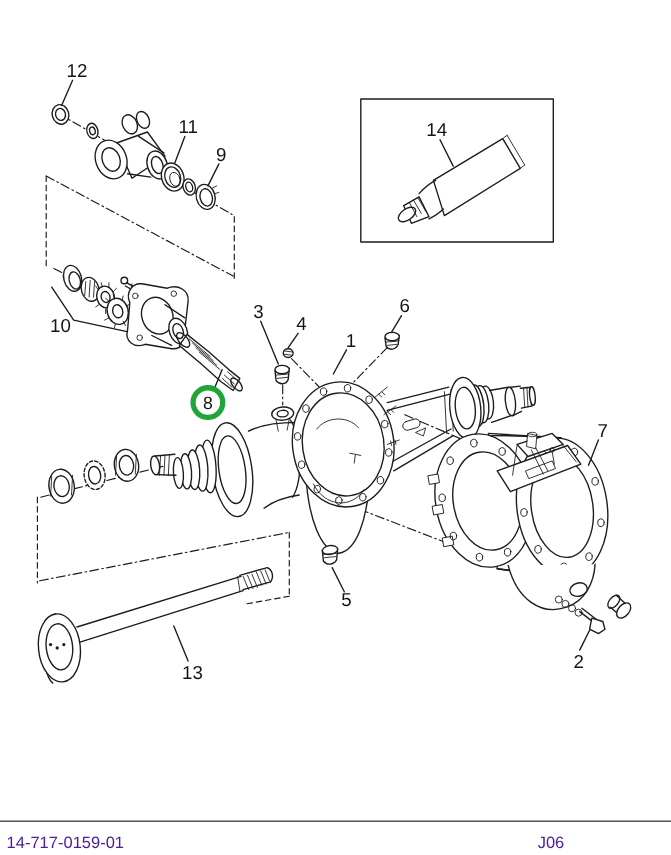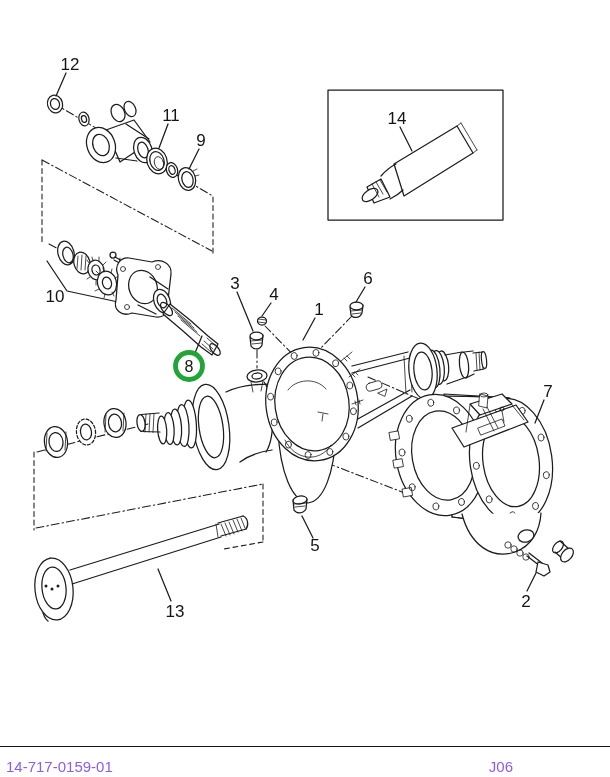--- a/index.html
+++ b/index.html
@@ -7,21 +7,21 @@
         font-family:"Liberation Sans",sans-serif;}
   svg{position:absolute;left:0;top:0;}
   .s{stroke:#1c1c1c;fill:none;stroke-width:1.25;stroke-linecap:round;stroke-linejoin:round;}
   .w{fill:#ffffff;}
   .d{stroke-dasharray:5 3.5;stroke-width:1.05;}
   .cd{stroke-dasharray:8 3 1.5 3;stroke-width:1.05;}
   .t{stroke-width:.8;}
   .lbl{font:400 17px "Liberation Sans",sans-serif;fill:#141414;}
   .lbl8{font:400 16px "Liberation Sans",sans-serif;fill:#141414;}
   .footer-line{position:absolute;left:0;right:0;top:746px;border-top:1.6px solid #141414;}
-  .foot{position:absolute;top:758px;font:400 15px "Liberation Sans",sans-serif;color:#8b5cf6;}
+  .foot{position:absolute;top:758px;font:400 15px "Liberation Sans",sans-serif;color:#4c1d95;}
   .foot-left{left:6px;}
   .foot-right{right:97px;}
 </style>
 </head>
 <body>
 
 <div id="page">
 <svg width="610" height="777" viewBox="0 0 610 777">
 
   <g>

